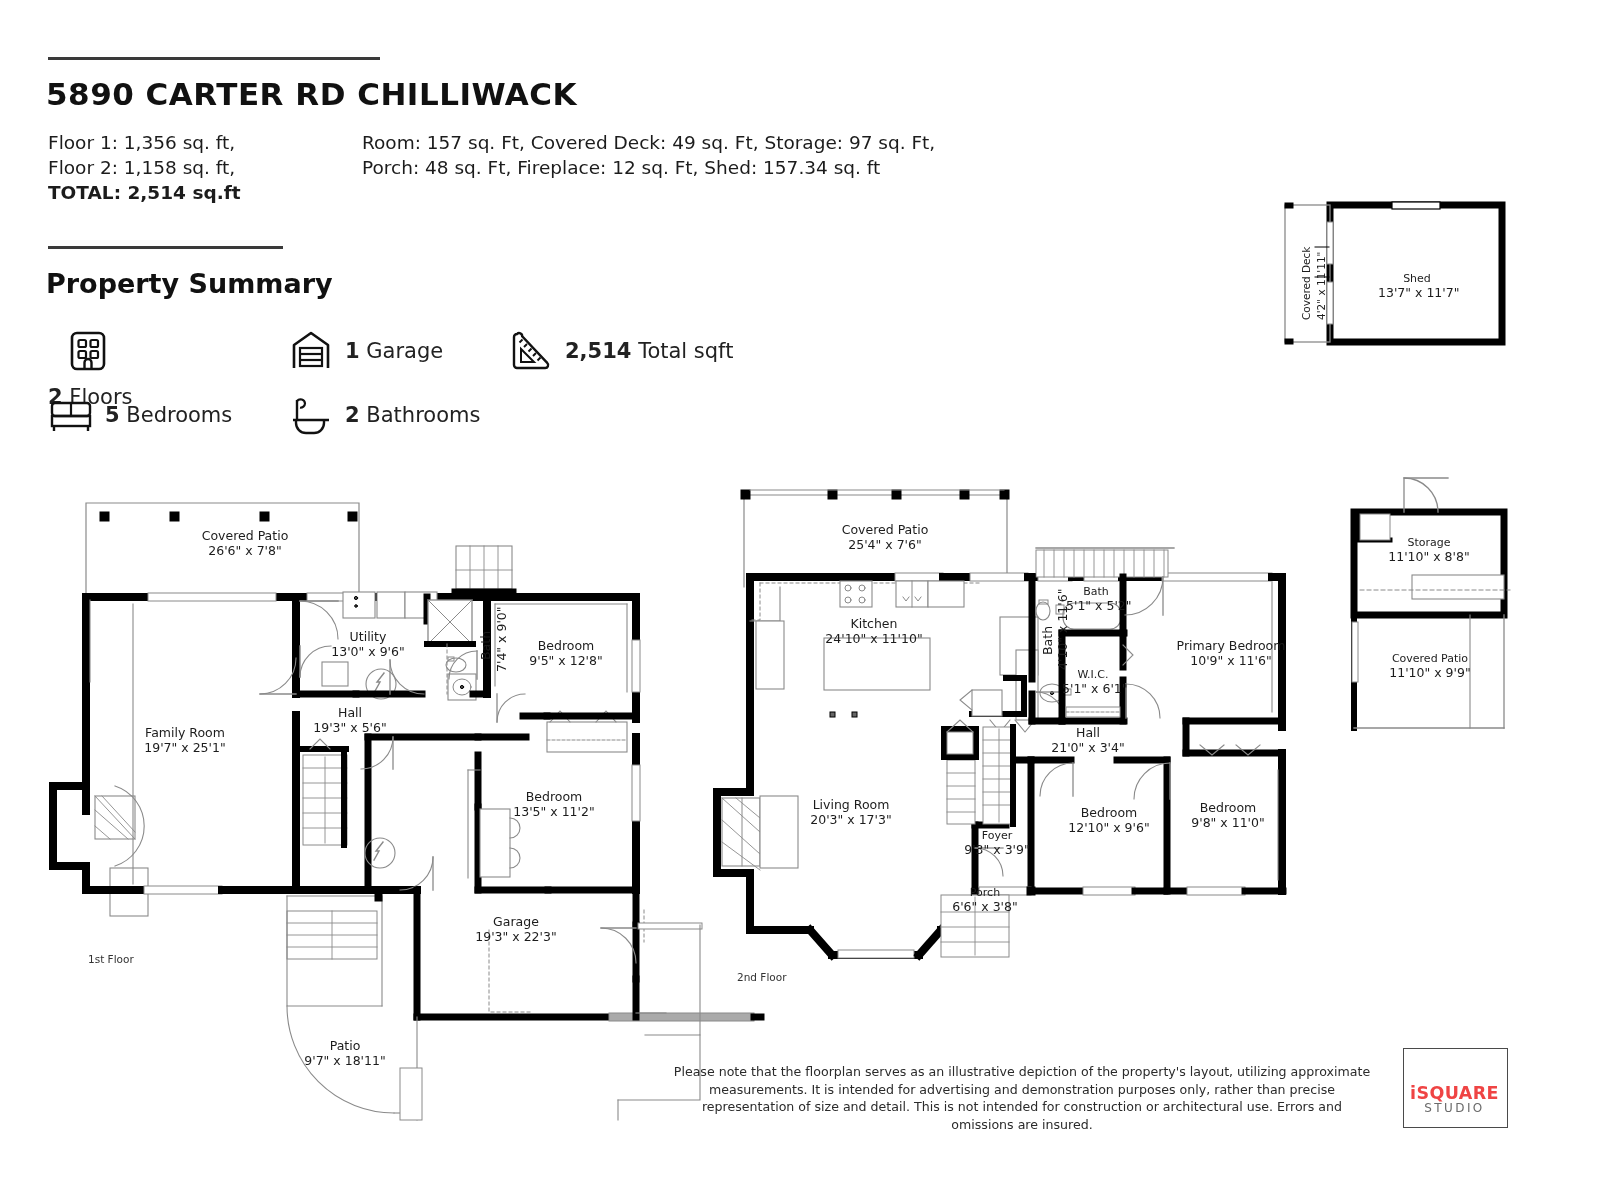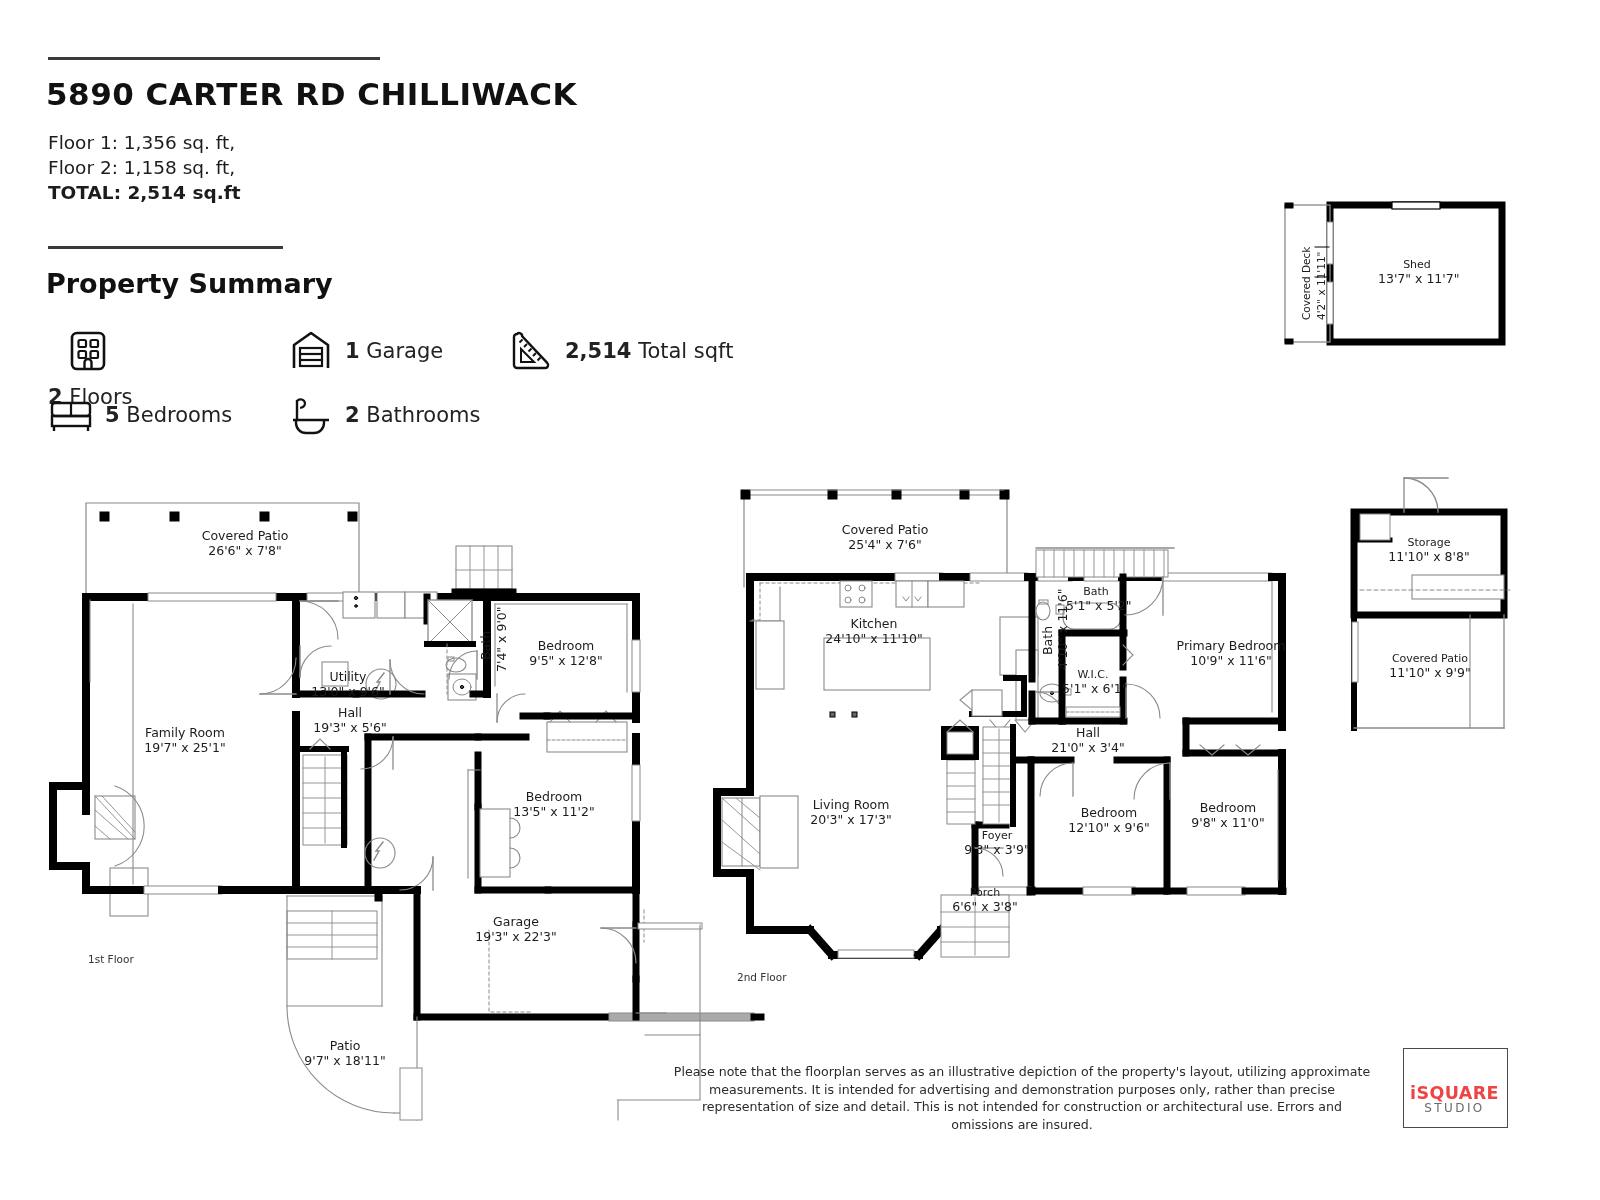--- a/index.html
+++ b/index.html
@@ -59,20 +59,22 @@
 <div class="abs" id="rule-top"></div>
 <div class="abs" id="addr-title">5890 CARTER RD CHILLIWACK</div>
 
 <div class="abs hdr-col" id="floor-stats">
   <div>Floor 1:  1,356 sq. ft,</div>
   <div>Floor 2:  1,158 sq. ft,</div>
   <div class="bold">TOTAL:  2,514 sq.ft</div>
 </div>
 
 <div class="abs hdr-col" id="excluded">
+  <div>Room: 157 sq. Ft, Covered Deck: 49 sq. Ft, Storage: 97 sq. Ft,</div>
+  <div>Porch: 48 sq. Ft, Fireplace: 12 sq. Ft, Shed: 157.34 sq. ft</div>
 </div>
 
 <div class="abs" id="rule-mid"></div>
 <div class="abs" id="prop-title">Property Summary</div>
 
 <div class="abs sum-item" id="sum-floors">
   <span class="sum-ico">
     <svg viewBox="0 0 46 46" width="46" height="46">
       <rect x="5" y="5" width="32" height="36" rx="5" fill="none" stroke="#111" stroke-width="2.6"></rect>
       <rect x="11.5" y="12" width="7.5" height="7" rx="1.6" fill="none" stroke="#111" stroke-width="2.2"></rect>
@@ -490,21 +492,21 @@
     <rect x="979" y="887" width="52" height="8" fill="#fff" stroke="#8a8a8a" stroke-width="1"></rect>
 
     <rect x="941" y="895" width="68" height="62" fill="#fff" stroke="#8a8a8a" stroke-width="1"></rect>
     <path d="M941 912 h68 M941 927 h68 M941 942 h68" stroke="#8a8a8a" stroke-width=".9"></path>
     <path d="M975 897 v58" stroke="#8a8a8a" stroke-width=".9"></path>
     <rect x="1027" y="887" width="8" height="8" fill="#000"></rect>
   </g>
   </g>
 </svg>
 
-<div class="abs rlab sm" style="left:1378px;top:258px;width:78px;">
+<div class="abs rlab sm" style="left:1378px;top:272px;width:78px;">
   <div>Shed</div>
   <div class="d">13'7" x 11'7"</div>
 </div>
 <div class="abs" style="left:1299px;top:320px;">
   <div class="vlab" style="font-size:10.5px;">Covered Deck</div>
 </div>
 <div class="abs" style="left:1314px;top:320px;">
   <div class="vlab" style="font-size:10.5px;">4'2" x 11'11"</div>
 </div>
 
@@ -514,21 +516,21 @@
 </div>
 <div class="abs rlab sm" style="left:1382px;top:652px;width:96px;">
   <div>Covered Patio</div>
   <div class="d">11'10" x 9'9"</div>
 </div>
 
 <div class="abs rlab" style="left:165px;top:528px;width:160px;">
   <div>Covered Patio</div>
   <div class="d">26'6" x 7'8"</div>
 </div>
-<div class="abs rlab" style="left:288px;top:629px;width:120px;margin-top:40px;">
+<div class="abs rlab" style="left:308px;top:629px;width:120px;">
   <div>Utility</div>
   <div class="d">13'0" x 9'6"</div>
 </div>
 <div class="abs" style="left:478px;top:660px;">
   <div class="vlab">Bath</div>
 </div>
 <div class="abs" style="left:494px;top:672px;">
   <div class="vlab">7'4" x 9'0"</div>
 </div>
 <div class="abs rlab" style="left:506px;top:638px;width:120px;">

